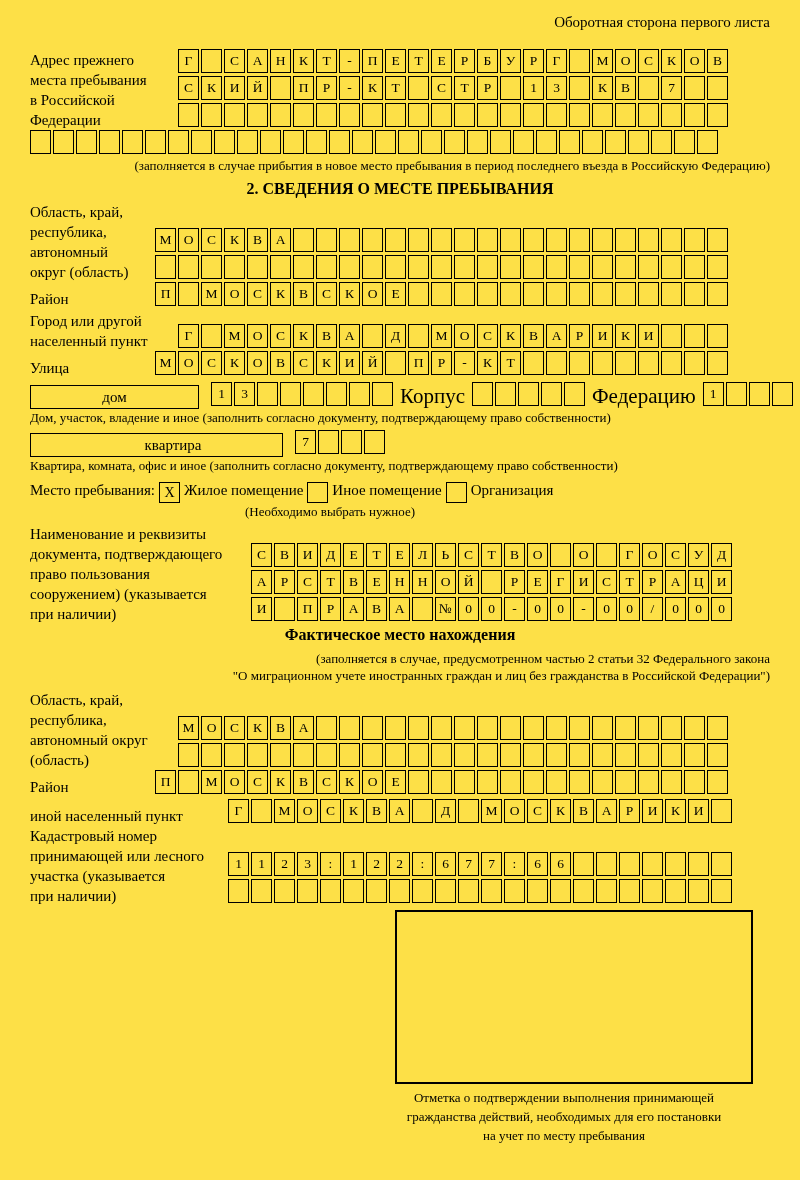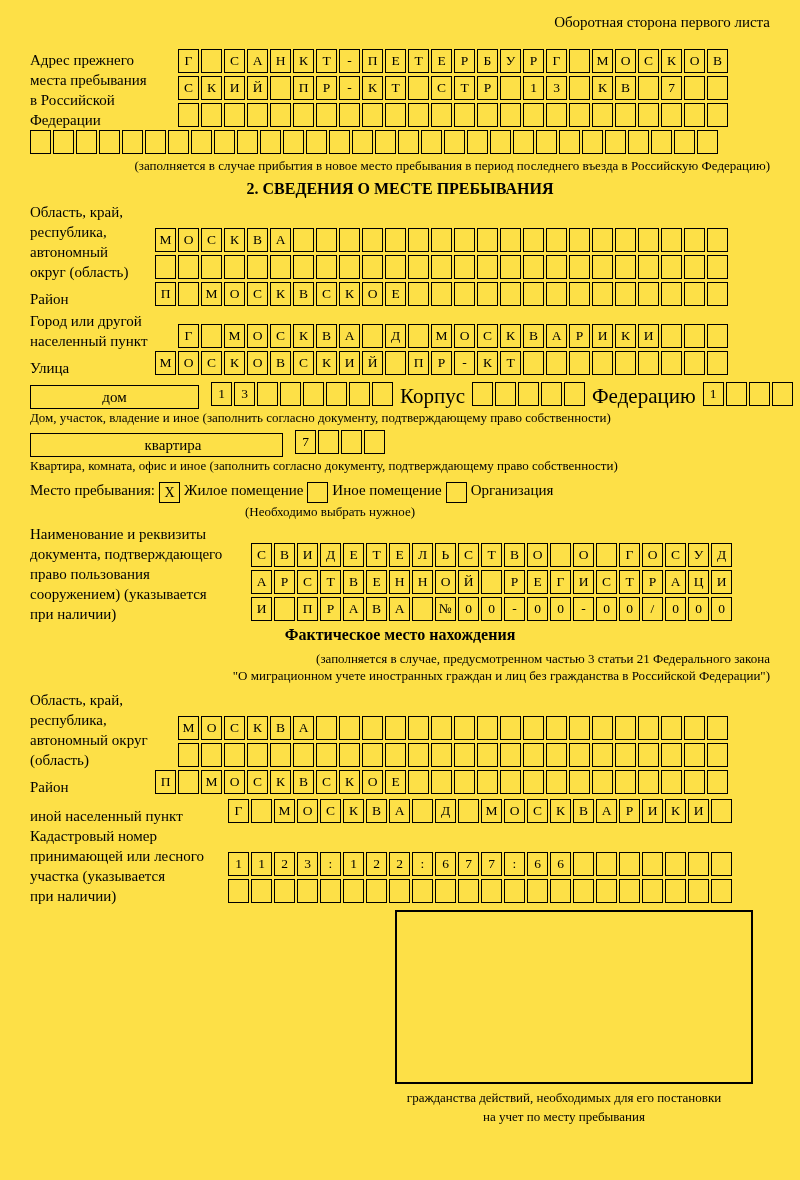--- a/index.html
+++ b/index.html
@@ -464,21 +464,21 @@
           <div class="cell">0</div>
           <div class="cell">/</div>
           <div class="cell">0</div>
           <div class="cell">0</div>
           <div class="cell">0</div>
         </div>
     </div>
   </div>
 
   <div class="sect-title mt2">Фактическое место нахождения</div>
-  <div class="note center mt6">(заполняется в случае, предусмотренном частью 3 статьи 21 Федерального закона</div>
+  <div class="note center mt6">(заполняется в случае, предусмотренном частью 2 статьи 32 Федерального закона</div>
   <div class="note center">"О миграционном учете иностранных граждан и лиц без гражданства в Российской Федерации")</div>
 
   <div class="row-group mt6">
     <div class="label-col w148">
       <div>Область, край,</div>
       <div>республика,</div>
       <div>автономный округ</div>
       <div>(область)</div>
     </div>
     <div>
@@ -652,17 +652,18 @@
           <div class="cell"></div>
           <div class="cell"></div>
           <div class="cell"></div>
           <div class="cell"></div>
         </div>
     </div>
   </div>
 
   <div class="big-box mt4"></div>
   <div class="stamp-note">
+    <div>Отметка о подтверждении выполнения принимающей</div>
     <div>гражданства действий, необходимых для его постановки</div>
     <div>на учет по месту пребывания</div>
   </div>
 
 </div>
 
 </body></html>

